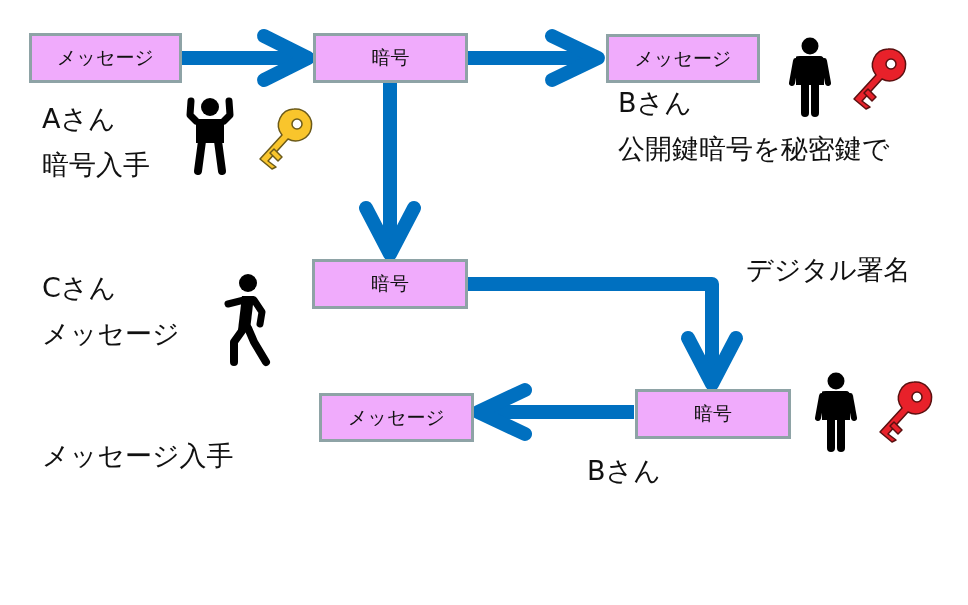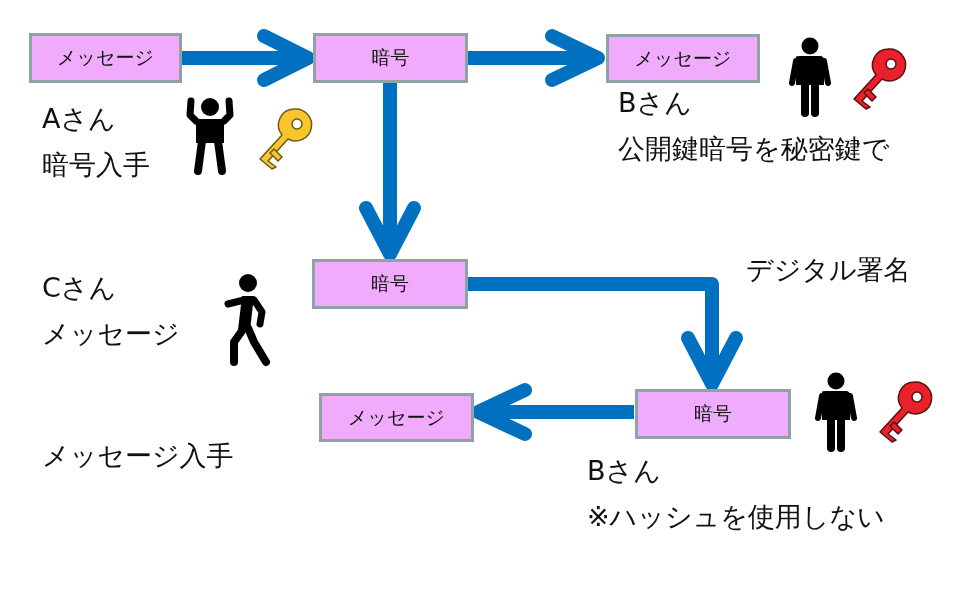--- a/index.html
+++ b/index.html
@@ -83,21 +83,20 @@
 <div class="txt" style="left:42px;top:401px;margin-top:32px;">
   <div>メッセージ入手</div>
 </div>
 
 <div class="txt" style="left:746px;top:247px;">
   <div>デジタル署名</div>
 </div>
 
 <div class="txt" style="left:587px;top:448px;">
   <div>Bさん</div>
-  <div>※ハッシュを使用しない</div>
 </div>
 
 <svg class="icon" style="left:186px;top:97px;" width="48" height="80" viewBox="0 0 48 80">
   <circle cx="24" cy="10" r="9" fill="#000"></circle>
   <path d="M10 22 H38 V46 H10 Z" fill="#000"></path>
   <path d="M10 24 L4 18 L5 4" stroke="#000" stroke-width="7" fill="none" stroke-linecap="round" stroke-linejoin="round"></path>
   <path d="M38 24 L44 18 L43 4" stroke="#000" stroke-width="7" fill="none" stroke-linecap="round" stroke-linejoin="round"></path>
   <path d="M16 44 L12 74" stroke="#000" stroke-width="8" stroke-linecap="round"></path>
   <path d="M32 44 L36 74" stroke="#000" stroke-width="8" stroke-linecap="round"></path>
 </svg>

